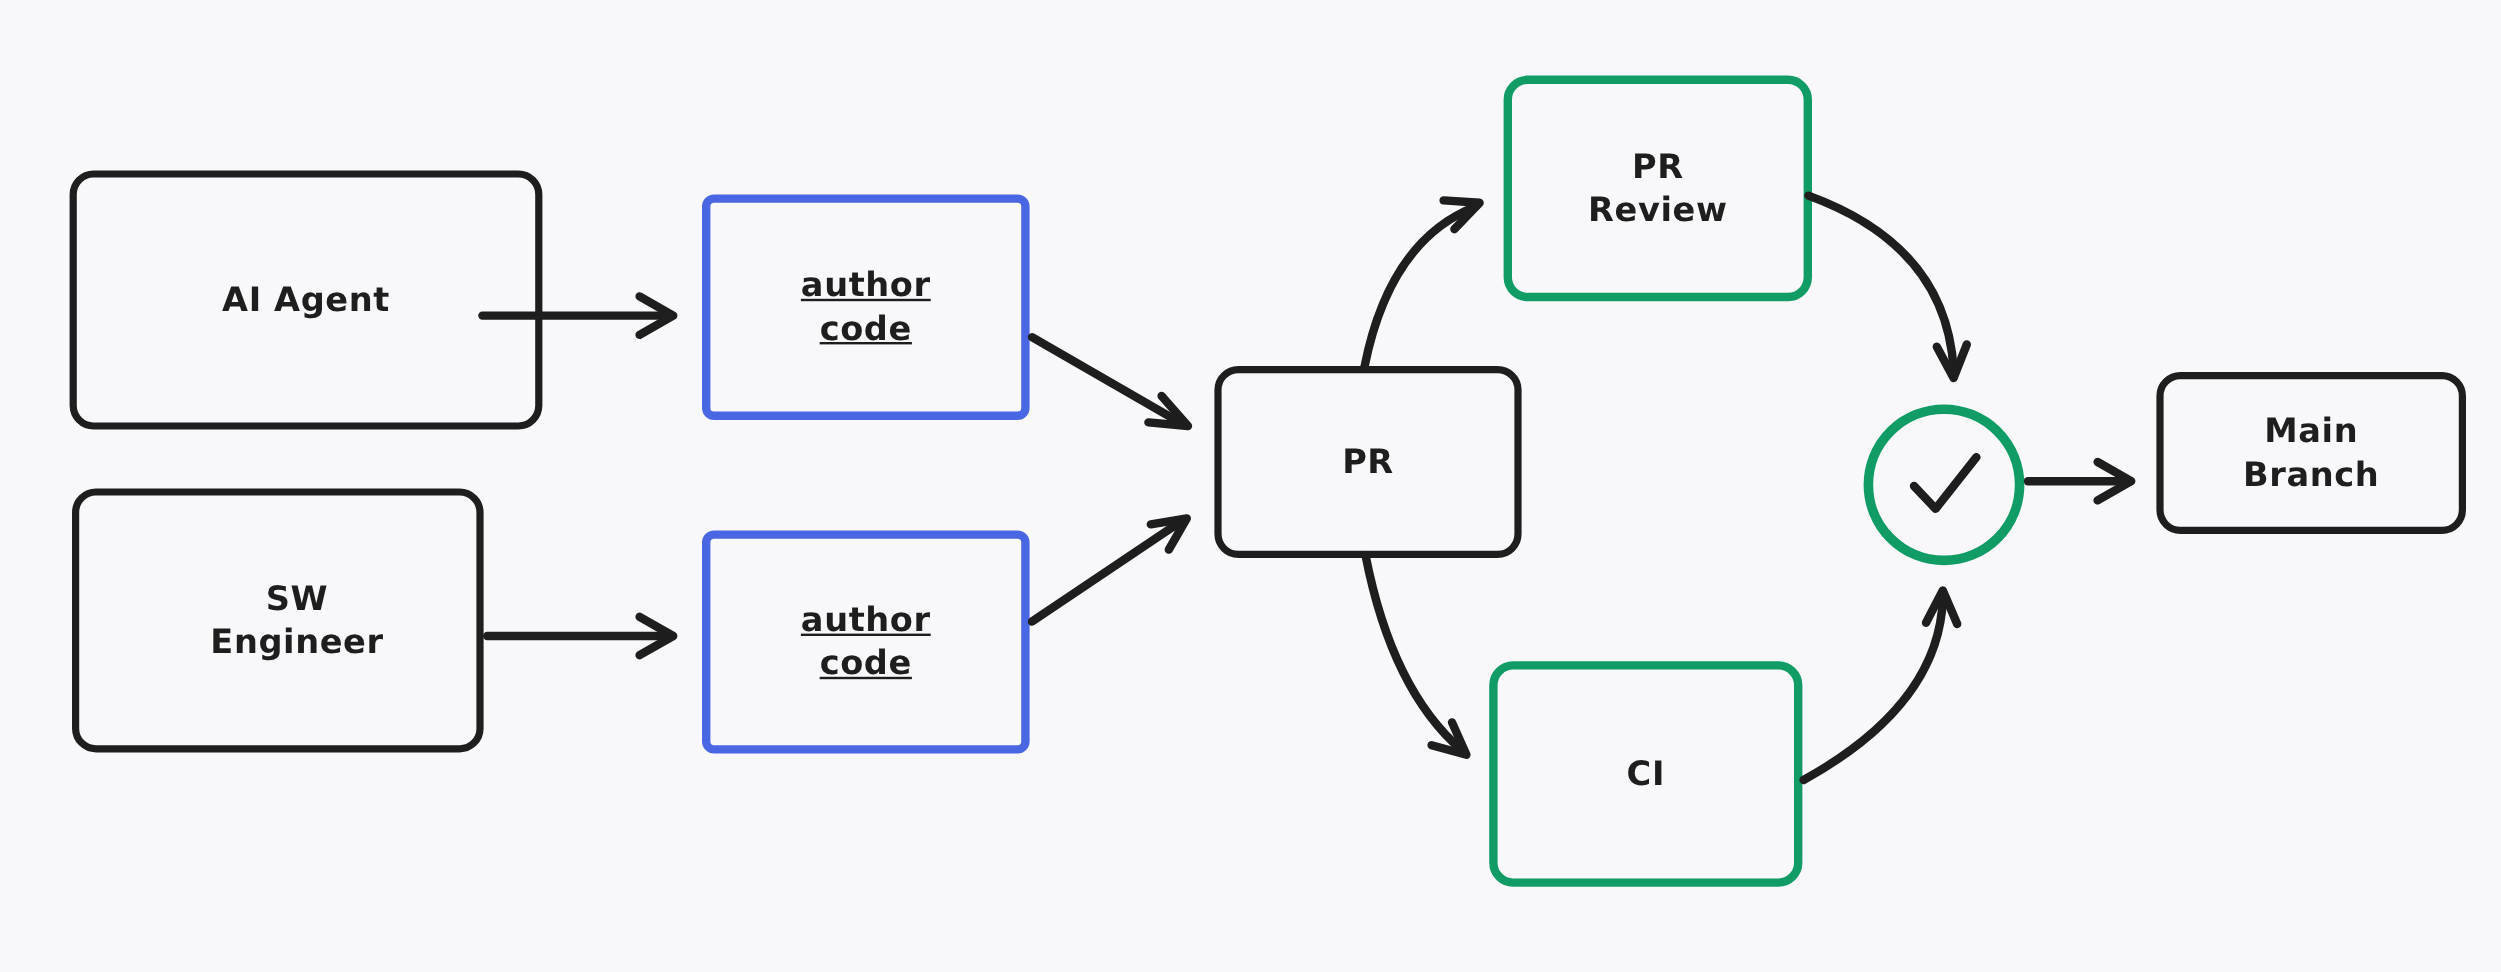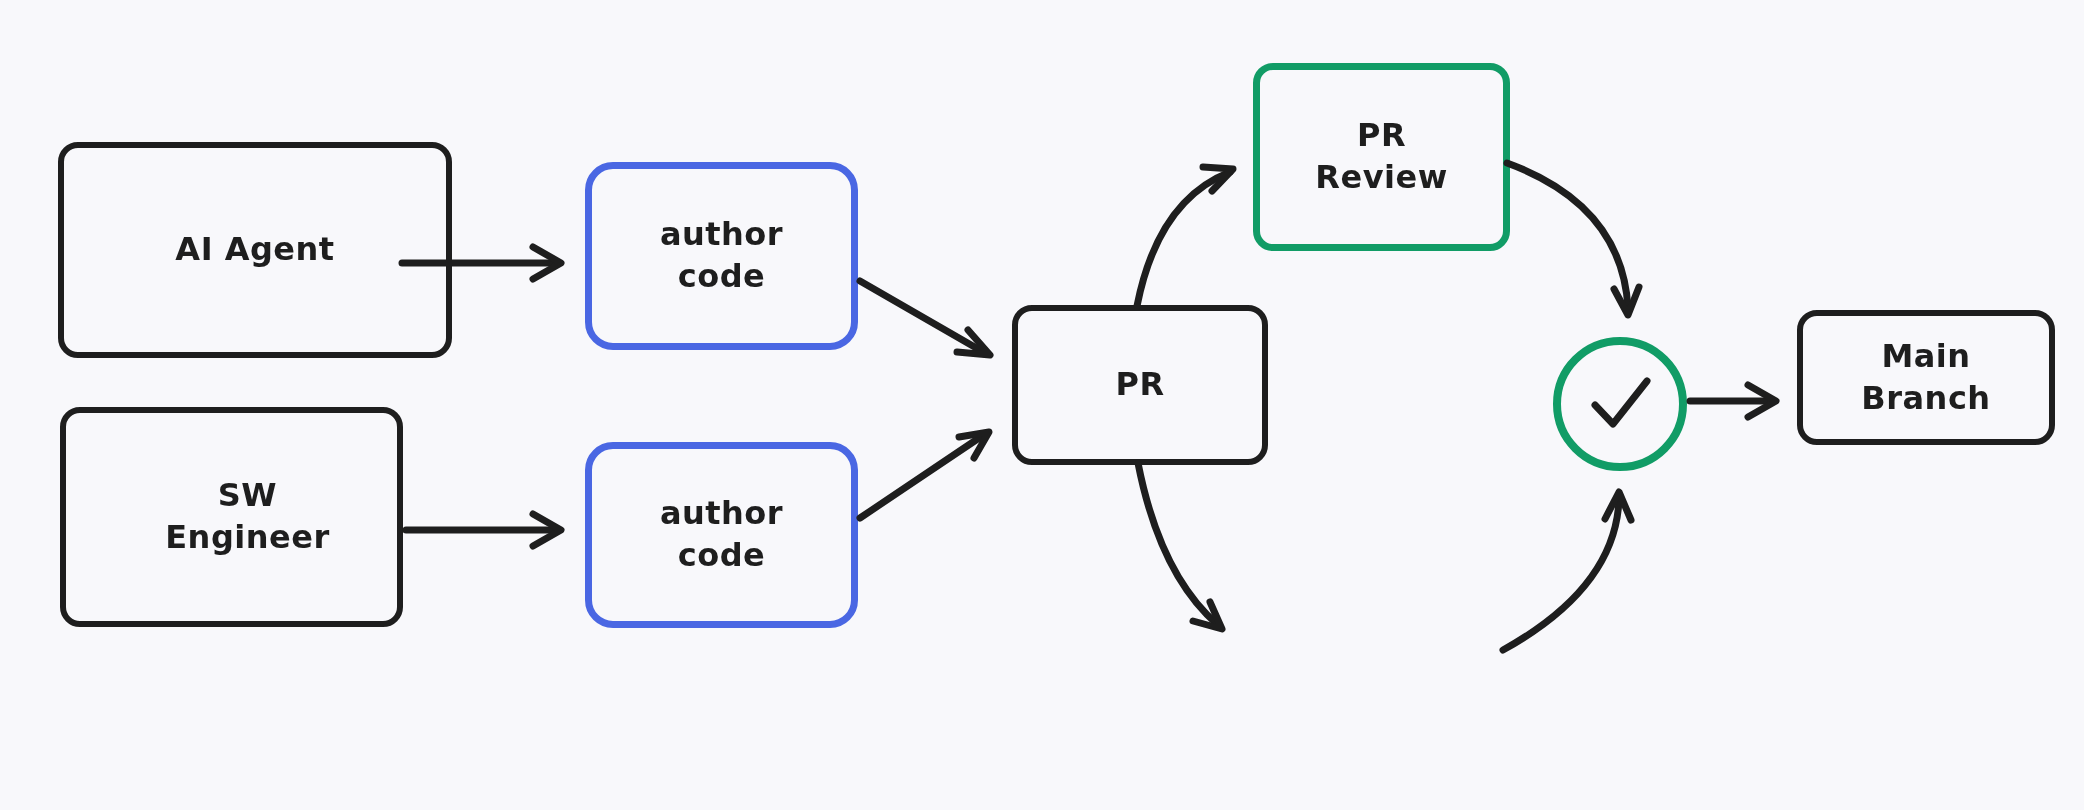--- a/index.html
+++ b/index.html
@@ -25,28 +25,28 @@
     z-index:2;
   }
   .node{
     position:absolute;
     border:6px solid var(--ink);
     border-radius:20px;
     display:flex;align-items:center;justify-content:center;
     text-align:center;
     color:var(--ink);
     font-weight:700;
-    font-size:32px;
+    font-size:28px;
     line-height:1.3;
     letter-spacing:0.5px;
     white-space:pre-line;
     z-index:1;
     background:transparent;
   }
-  .node.blue{border-color:var(--blue);border-width:7px;border-radius:28px;}
+  .node.blue{border-color:var(--blue);border-width:7px;border-radius:10px;text-decoration:underline;}
   .node.green{border-color:var(--green);border-width:7px;}
   .node-ai-agent     {left:58px;  top:142px; width:394px; height:216px;}
   .node-sw-engineer  {left:60px;  top:407px; width:343px; height:220px;padding-left:32px;}
   .node-author-top   {left:585px; top:162px; width:273px; height:188px;}
   .node-author-bottom{left:585px; top:442px; width:273px; height:186px;}
   .node-pr           {left:1012px;top:305px; width:256px; height:160px;}
   .node-pr-review    {left:1253px;top:63px;  width:257px; height:188px;}
   .node-ci           {left:1241px;top:551px; width:261px; height:188px;}
   .node-main-branch  {left:1797px;top:310px; width:258px; height:135px;}
   .check-circle{
@@ -85,20 +85,23 @@
 
   <div class="node node-pr">
     <span>PR</span>
   </div>
 
   <div class="node green node-pr-review">
     <span>PR
 Review</span>
   </div>
 
+  <div class="node green node-ci">
+    <span>CI</span>
+  </div>
 
   <div class="check-circle">
     <svg viewBox="0 0 118 118">
       <path d="M34 60 L52 79 L86 36" fill="none" stroke="#1e1e1e" stroke-width="7" stroke-linecap="round" stroke-linejoin="round"></path>
     </svg>
   </div>
 
   <div class="node node-main-branch">
     <span>Main
 Branch</span>

